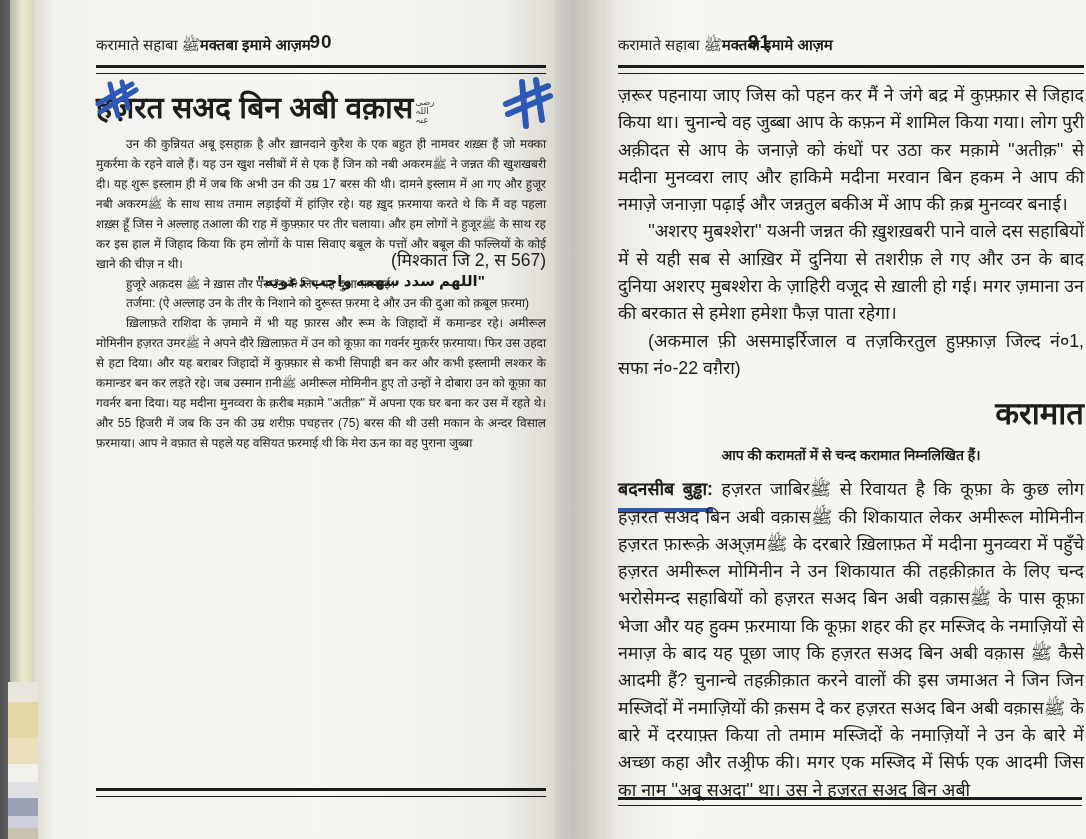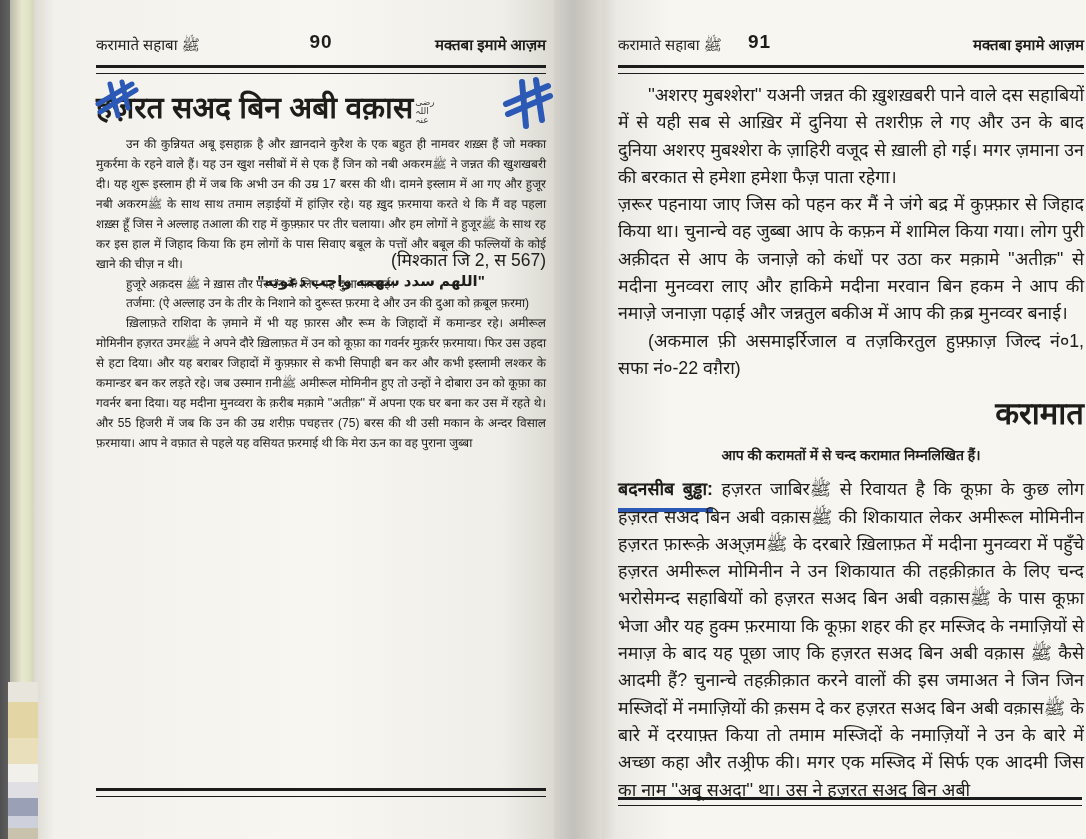--- a/index.html
+++ b/index.html
@@ -21,21 +21,21 @@
   .page-left{left:34px;width:520px;
     background:linear-gradient(to right,#dcdad2 0,#f2f1eb 4%,#f7f6f1 55%,#efeee8 90%,#dbd9d2 100%);}
   .gutter{left:554px;top:0;width:48px;height:839px;
     background:linear-gradient(to right,#d4d2cb,#c3c1bb 40%,#cbc9c2 62%,#dedcd5);}
   .page-right{left:602px;width:484px;
     background:linear-gradient(to right,#d9d7d0 0,#eBe9e3 3%,#f7f6f1 14%,#f6f5f0 100%);}
   .content{position:absolute;}
   .content-l{left:62px;right:8px;top:34px;}
   .content-r{left:16px;right:2px;top:34px;}
   
-  .pg-header{display:flex;justify-content:space-between;align-items:baseline;
+  .pg-header{display:flex;align-items:baseline;
     font-size:15px;font-weight:bold;position:relative;margin-bottom:7px;white-space:nowrap;}
   .pgnum{position:absolute;top:-3px;font-size:19px;font-weight:bold;letter-spacing:1px;}
   .content-l .pgnum{left:50%;transform:translateX(-50%);}
   .content-r .pgnum{left:130px;}
   .double-rule{height:5px;border-top:3px solid #1c1c1c;border-bottom:1.5px solid #1c1c1c;}
   .rule-bottom-l{left:62px;right:8px;top:788px;}
   .rule-bottom-r{left:16px;right:4px;top:797px;}
   
   .title-row{position:relative;text-align:left;margin:12px 0 7px;white-space:nowrap;}
   .title{font-size:30px;font-weight:bold;}
@@ -113,22 +113,22 @@
   <div class="abs page page-right">
     <div class="content content-r">
       <div class="pg-header">
         <span style="font-weight:normal;">करामाते सहाबा ﷺ</span>
         <span class="pgnum">91</span>
         <span>मक्तबा इमामे आज़म</span>
       </div>
       <div class="double-rule"></div>
       <div style="height:8px;"></div>
 
+      <p class="body">ज़रूर पहनाया जाए जिस को पहन कर मैं ने जंगे बद्र में कुफ़्फ़ार से जिहाद किया था। चुनान्चे वह जुब्बा आप के कफ़न में शामिल किया गया। लोग पुरी अक़ीदत से आप के जनाज़े को कंधों पर उठा कर मक़ामे ''अतीक़'' से मदीना मुनव्वरा लाए और हाकिमे मदीना मरवान बिन हकम ने आप की नमाज़े जनाज़ा पढ़ाई और जन्नतुल बकीअ में आप की क़ब्र मुनव्वर बनाई।</p>
       <p class="body indent">''अशरए मुबश्शेरा'' यअनी जन्नत की ख़ुशख़बरी पाने वाले दस सहाबियों में से यही सब से आख़िर में दुनिया से तशरीफ़ ले गए और उन के बाद दुनिया अशरए मुबश्शेरा के ज़ाहिरी वजूद से ख़ाली हो गई। मगर ज़माना उन की बरकात से हमेशा हमेशा फैज़ पाता रहेगा।</p>
-      <p class="body">ज़रूर पहनाया जाए जिस को पहन कर मैं ने जंगे बद्र में कुफ़्फ़ार से जिहाद किया था। चुनान्चे वह जुब्बा आप के कफ़न में शामिल किया गया। लोग पुरी अक़ीदत से आप के जनाज़े को कंधों पर उठा कर मक़ामे ''अतीक़'' से मदीना मुनव्वरा लाए और हाकिमे मदीना मरवान बिन हकम ने आप की नमाज़े जनाज़ा पढ़ाई और जन्नतुल बकीअ में आप की क़ब्र मुनव्वर बनाई।</p>
       <p class="body indent">(अकमाल फ़ी असमाइर्रिजाल व तज़किरतुल हुफ़्फ़ाज़  जिल्द नं०1, सफा नं०-22 वग़ैरा)</p>
 
       <h2 class="section">करामात</h2>
       <div class="intro">आप की करामतों में से चन्द करामात निम्नलिखित हैं।</div>
 
       <p class="body"><strong class="label-underline">बदनसीब बुड्ढा:</strong><span> हज़रत जाबिरﷺ से रिवायत है कि कूफ़ा के कुछ लोग हज़रत सअद बिन अबी वक़ासﷺ की शिकायात लेकर अमीरूल मोमिनीन हज़रत फ़ारूक़े अअ्ज़मﷺ के दरबारे ख़िलाफ़त में मदीना मुनव्वरा में पहुँचे हज़रत अमीरूल मोमिनीन ने उन शिकायात की तहक़ीक़ात के लिए चन्द भरोसेमन्द सहाबियों को हज़रत सअद बिन अबी वक़ासﷺ के पास कूफ़ा भेजा और यह हुक्म फ़रमाया कि कूफ़ा शहर की हर मस्जिद के नमाज़ियों से नमाज़ के बाद यह पूछा जाए कि हज़रत सअद बिन अबी वक़ास ﷺ कैसे आदमी हैं? चुनान्चे तहक़ीक़ात करने वालों की इस जमाअत ने जिन जिन मस्जिदों में नमाज़ियों की क़सम दे कर हज़रत सअद बिन अबी वक़ासﷺ के बारे में दरयाफ़्त किया तो तमाम मस्जिदों के नमाज़ियों ने उन के बारे में अच्छा कहा और तअ्रीफ की। मगर एक मस्जिद में सिर्फ एक आदमी जिस का नाम ''अबू सअदा'' था। उस ने हज़रत सअद बिन अबी</span></p>
     </div>
     <div class="abs double-rule rule-bottom-r"></div>
   </div>
 

